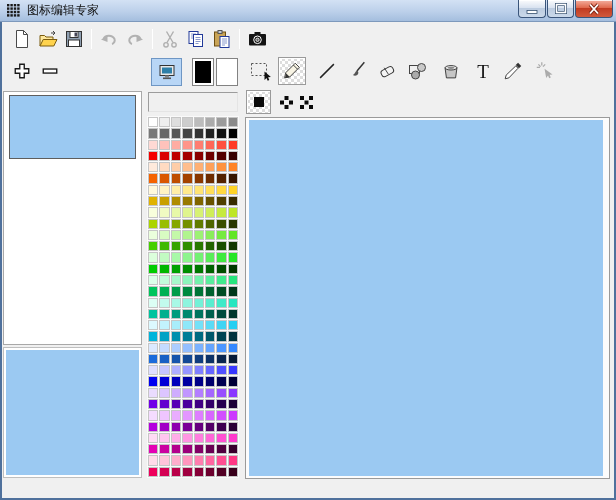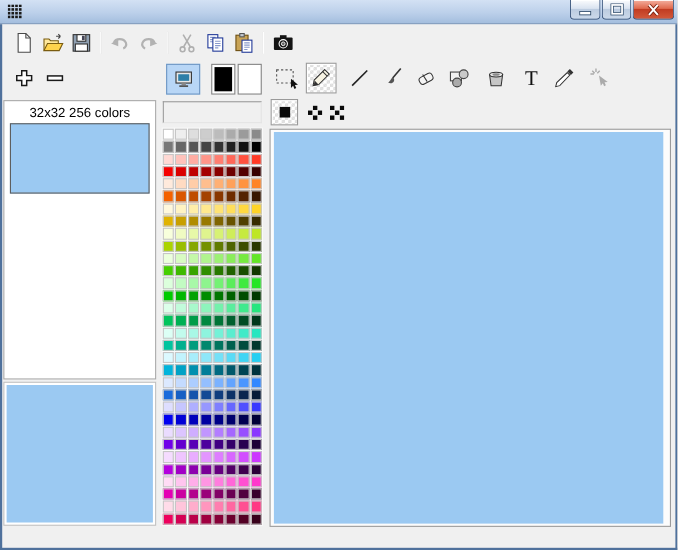--- a/index.html
+++ b/index.html
@@ -97,20 +97,21 @@
             <rect x="3.4" y="6.8" width="2.4" height="2.4"></rect>
             <rect x="6.8" y="6.8" width="2.4" height="2.4"></rect>
             <rect x="10.2" y="6.8" width="2.4" height="2.4"></rect>
           <rect x="0" y="10.2" width="2.4" height="2.4"></rect>
             <rect x="3.4" y="10.2" width="2.4" height="2.4"></rect>
             <rect x="6.8" y="10.2" width="2.4" height="2.4"></rect>
             <rect x="10.2" y="10.2" width="2.4" height="2.4"></rect>
         </g>
       </svg>
     </span>
+    <span class="title">图标编辑专家</span>
     <div class="capbtns">
       <div class="capbtn min">
         <span>
           <svg width="14" height="12" viewBox="0 0 14 12">
               <rect x="2" y="7.5" width="10" height="3" fill="#FFF" stroke="#35506E" stroke-width="0.8"></rect>
             </svg>
         </span>
       </div>
       <div class="capbtn max">
         <span>
@@ -355,21 +356,20 @@
           <rect x="9" y="0" width="4" height="4"></rect>
           <rect x="4.5" y="4.5" width="4" height="4"></rect>
           <rect x="0" y="9" width="4" height="4"></rect>
           <rect x="9" y="9" width="4" height="4"></rect>
         </svg>
     </span>
   </div>
 
   <div class="listpanel">
     <div>
-      <span class="lbl">32x32 256 colors</span>
       <div class="prev" style="background: rgb(155, 201, 242);"></div>
     </div>
   </div>
 
   <div class="bigpreview">
     <div class="fill" style="background: rgb(155, 201, 242);"></div>
   </div>
 
   <div class="palbox"></div>
   <div class="palette">

